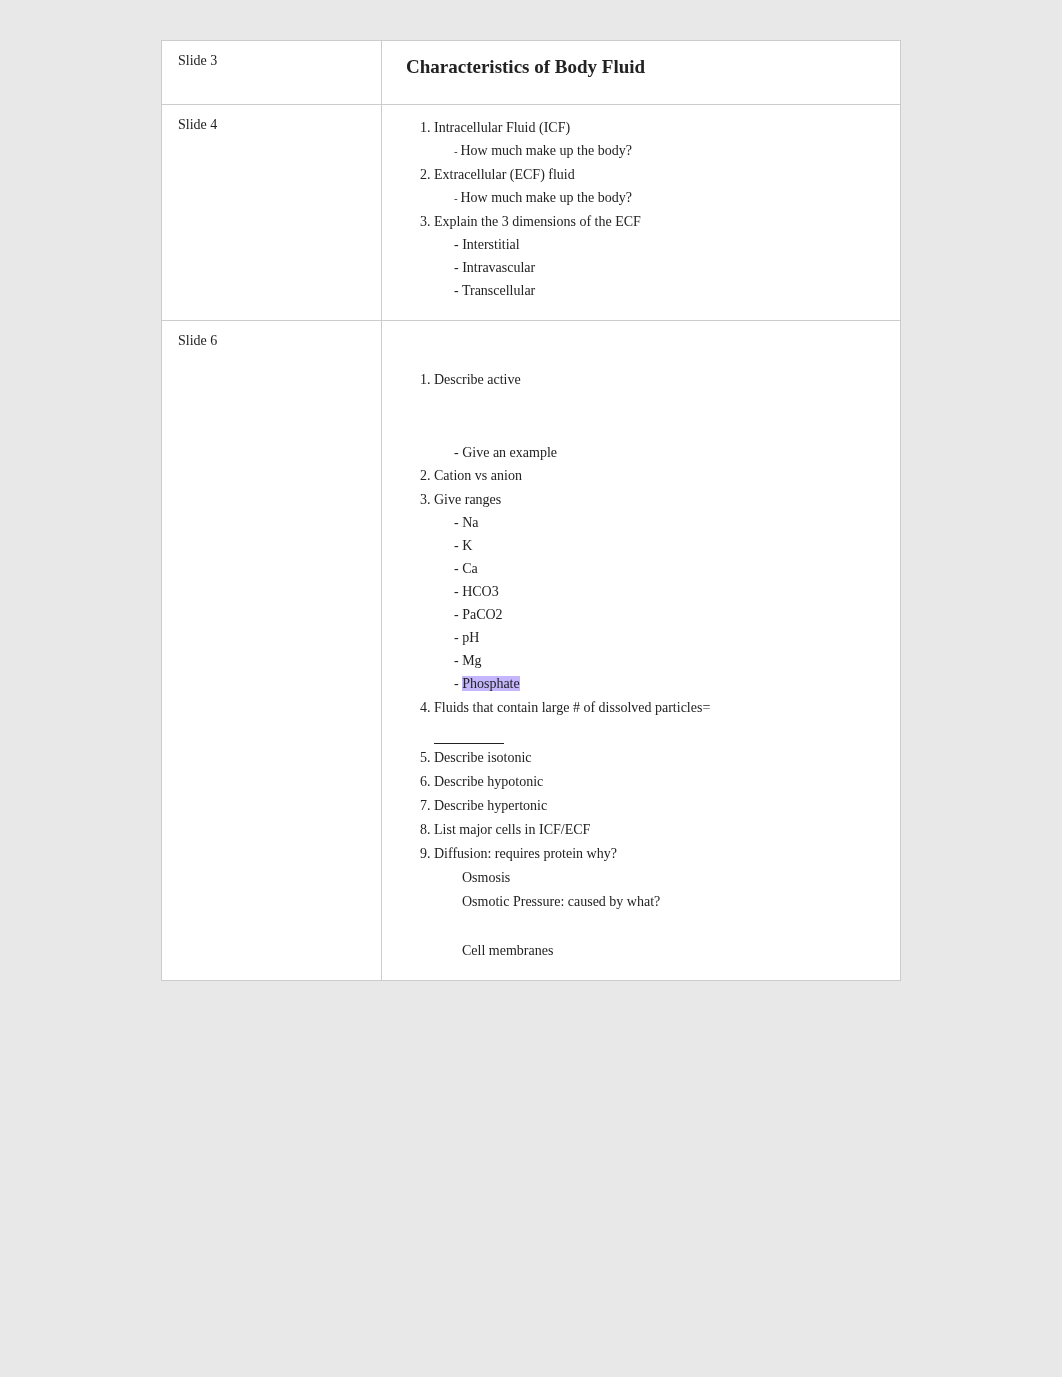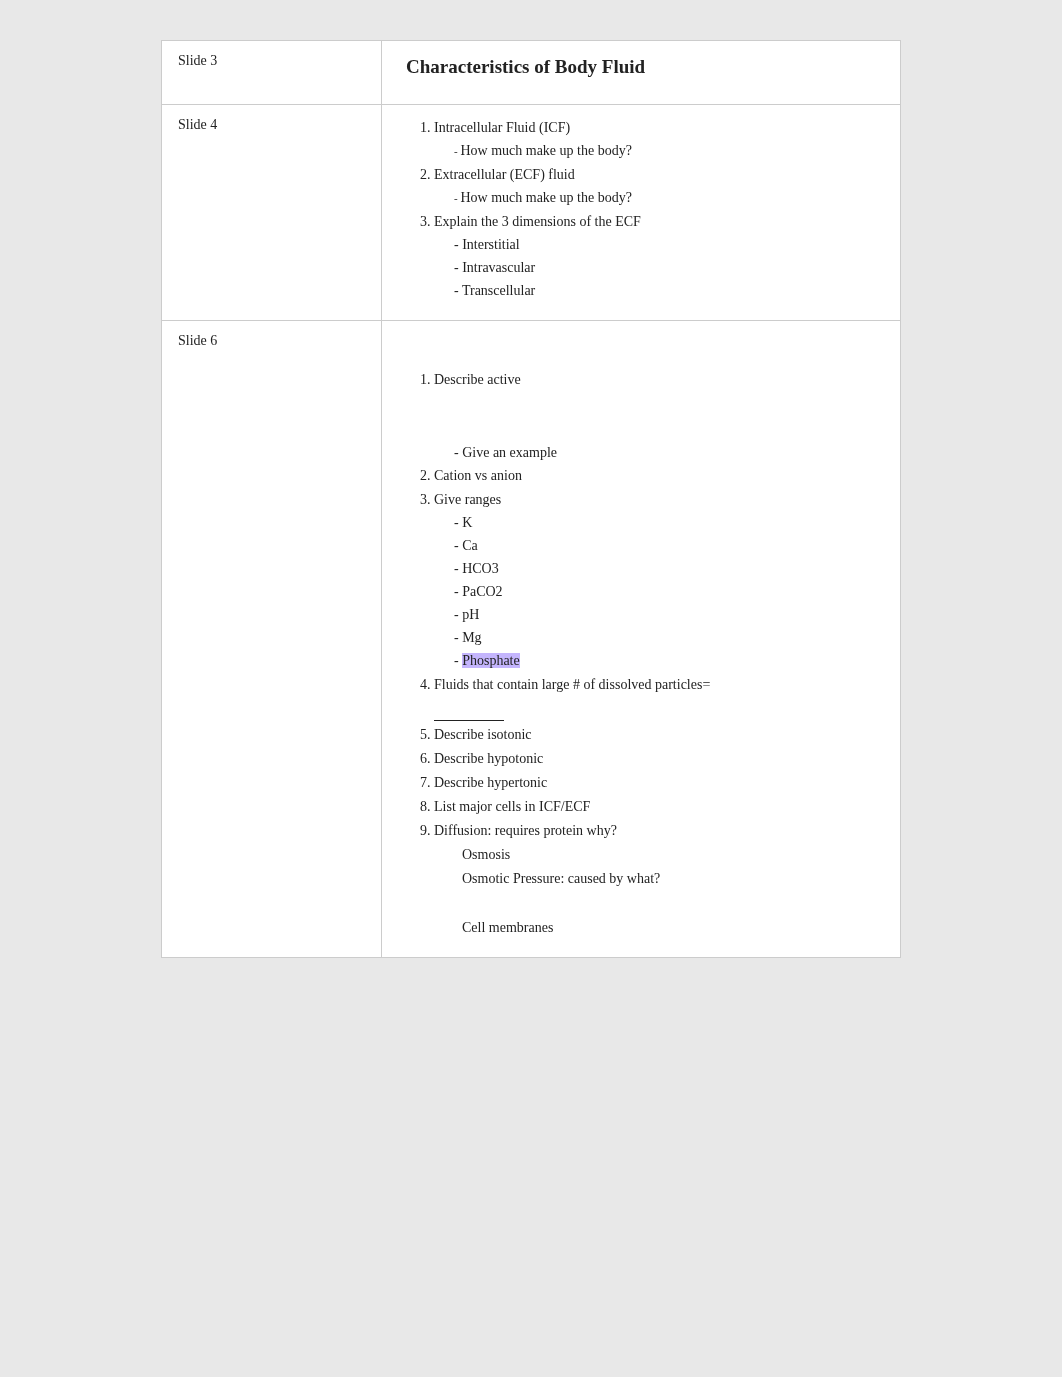--- a/index.html
+++ b/index.html
@@ -172,20 +172,21 @@
           Describe active
           <div class="spacer"></div>
           <ul>
             <li>Give an example</li>
           </ul>
         </li>
         <li>Cation vs anion</li>
         <li>
           Give ranges
           <ul>
+            <li>Na</li>
             <li>K</li>
             <li>Ca</li>
             <li>HCO3</li>
             <li>PaCO2</li>
             <li>pH</li>
             <li>Mg</li>
             <li><span class="highlighted">Phosphate</span></li>
           </ul>
         </li>
         <li>

